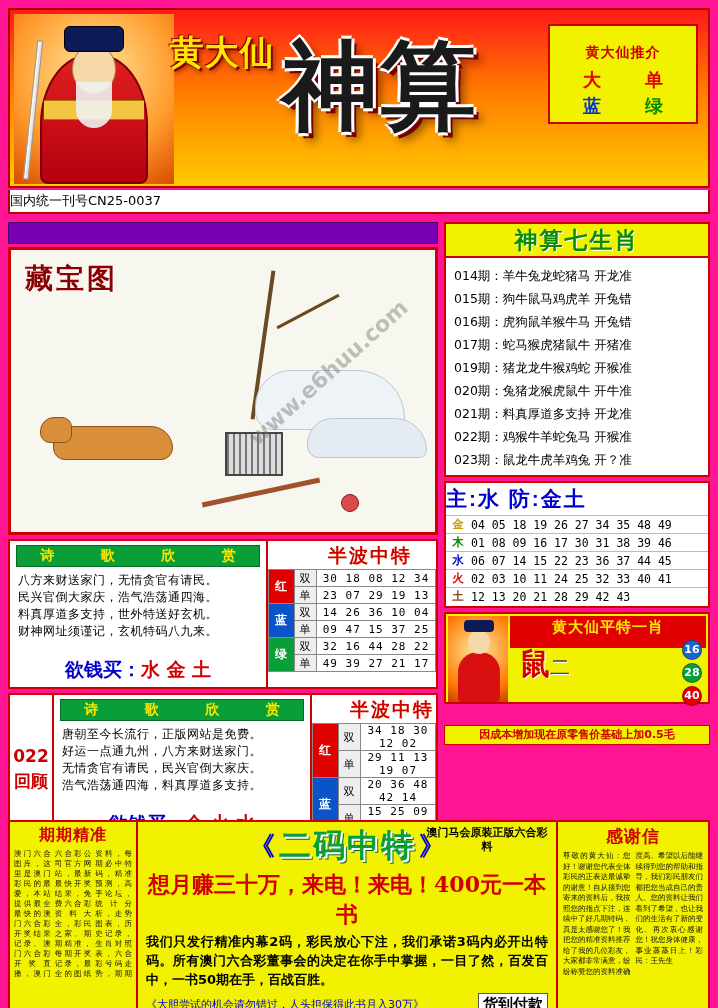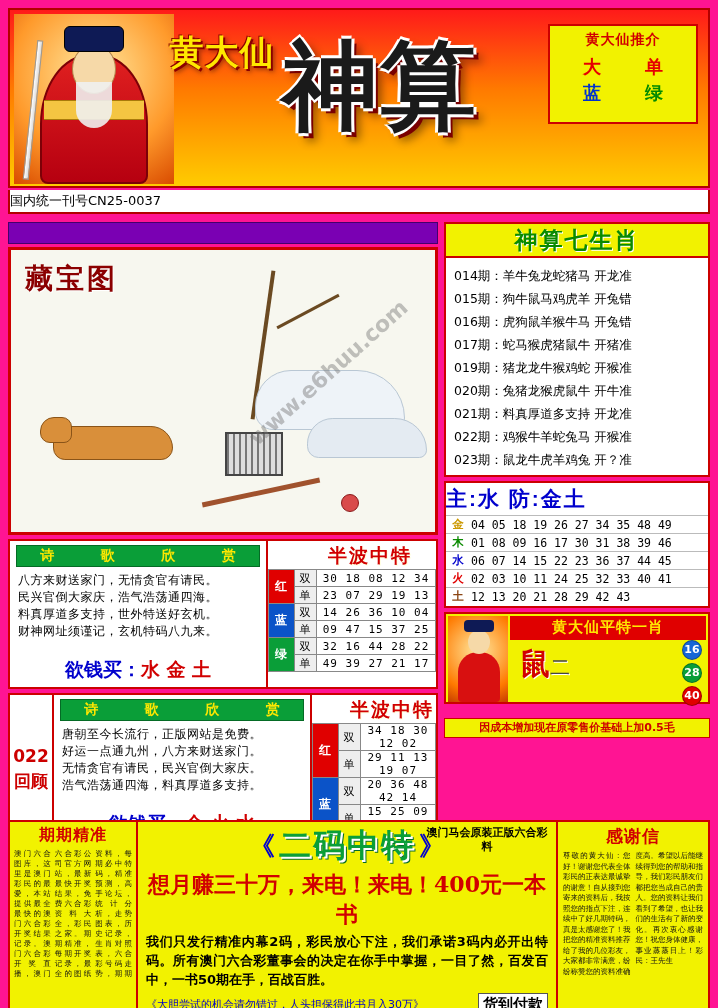--- a/index.html
+++ b/index.html
@@ -65,21 +65,21 @@
     text-shadow: 3px 0 0 #fff, -3px 0 0 #fff, 0 3px 0 #fff, 0 -3px 0 #fff,
                  5px 5px 0 #7a0000, 8px 8px 10px rgba(0,0,0,.45);
     letter-spacing: 2px;
   }
   .promo-box {
     position: absolute; right: 10px; top: 14px; width: 150px; height: 100px;
     background: #f2f200; border: 2px solid #cc0000;
   }
   .promo-title {
     text-align: center; color: #d10000; font-weight: bold; font-size: 14px;
-    font-family: "DejaVu Serif", serif; padding-top: 5px; letter-spacing: 1px;
+    font-family: "DejaVu Serif", serif; padding-top: 18px; letter-spacing: 1px;
   }
   .promo-grid {
     display: grid; grid-template-columns: 1fr 1fr; gap: 2px; padding: 6px 12px 0 12px;
   }
   .promo-grid span {
     text-align: center; font-size: 18px; font-weight: bold;
     font-family: "DejaVu Serif", serif;
   }
   .pc-red { color: #e60000; } .pc-blue { color: #0033cc; } .pc-green { color: #008a00; }
   .cn-no-band {
@@ -203,38 +203,38 @@
   .ping-box { margin-top: 4px; border: 2px solid #cc0000; background: #f2f200; height: 92px; position: relative; }
   .ping-deity {
     position: absolute; left: 2px; top: 2px; width: 60px; height: 86px;
     background: radial-gradient(circle at 50% 40%, #ffe9a0, #ff7a00 70%, #c63c00);
     overflow:hidden;
   }
   .ping-deity .f { position:absolute; left:20px; top:14px; width:22px; height:24px; background:#f6d9a8; border-radius:50%; }
   .ping-deity .r { position:absolute; left:10px; top:36px; width:42px; height:50px; background:#d81010; border-radius:20px 20px 4px 4px; }
   .ping-deity .h { position:absolute; left:16px; top:4px; width:30px; height:12px; background:#0e1a55; border-radius:4px; }
   .ping-title {
-    position: absolute; left: 64px; top: 2px; right: 2px; height: 24px;
+    position: absolute; left: 64px; top: 2px; right: 2px; height: 32px;
     background: #e00000; color: #ffe800; font-family: "DejaVu Serif", serif;
     font-weight: bold; font-size: 15px; text-align: center; line-height: 22px; letter-spacing: 1px;
   }
   .ping-animal {
     position: absolute; left: 74px; top: 30px; font-family: "DejaVu Serif", serif;
     font-weight: bold; font-size: 30px; color: #d10000; text-shadow: 1px 1px 0 #fff;
   }
   .ping-animal small { font-size: 20px; color:#444; font-weight: normal; }
   .ball-col { position: absolute; right: 6px; top: 26px; }
   .nball {
     width: 20px; height: 20px; border-radius: 50%; color: #fff; font-size: 11px;
     display:flex; align-items:center; justify-content:center; margin-bottom: 3px;
     font-family: "DejaVu Sans", sans-serif; font-weight: bold; border: 1px solid rgba(0,0,0,.3);
   }
   .nb-blue { background: #1766d6; } .nb-green { background: #0a9e38; } .nb-red { background: #e00000; }
   .cost-note {
-    margin-top: 14px; background: #f2f200; border: 1px solid #cc0000; height: 20px;
+    margin-top: 21px; background: #f2f200; border: 1px solid #cc0000; height: 20px;
     text-align: center; font-size: 11px; color: #cc0000; font-weight: bold; line-height: 18px;
   }
 
   
   .bottom {
     position: absolute; left: 8px; top: 820px; width: 702px; height: 208px;
     background: #f2f200; border: 2px solid #cc0000; display: flex;
   }
   .bt-left { width: 128px; border-right: 2px solid #cc0000; position: relative; }
   .bt-left-title {

